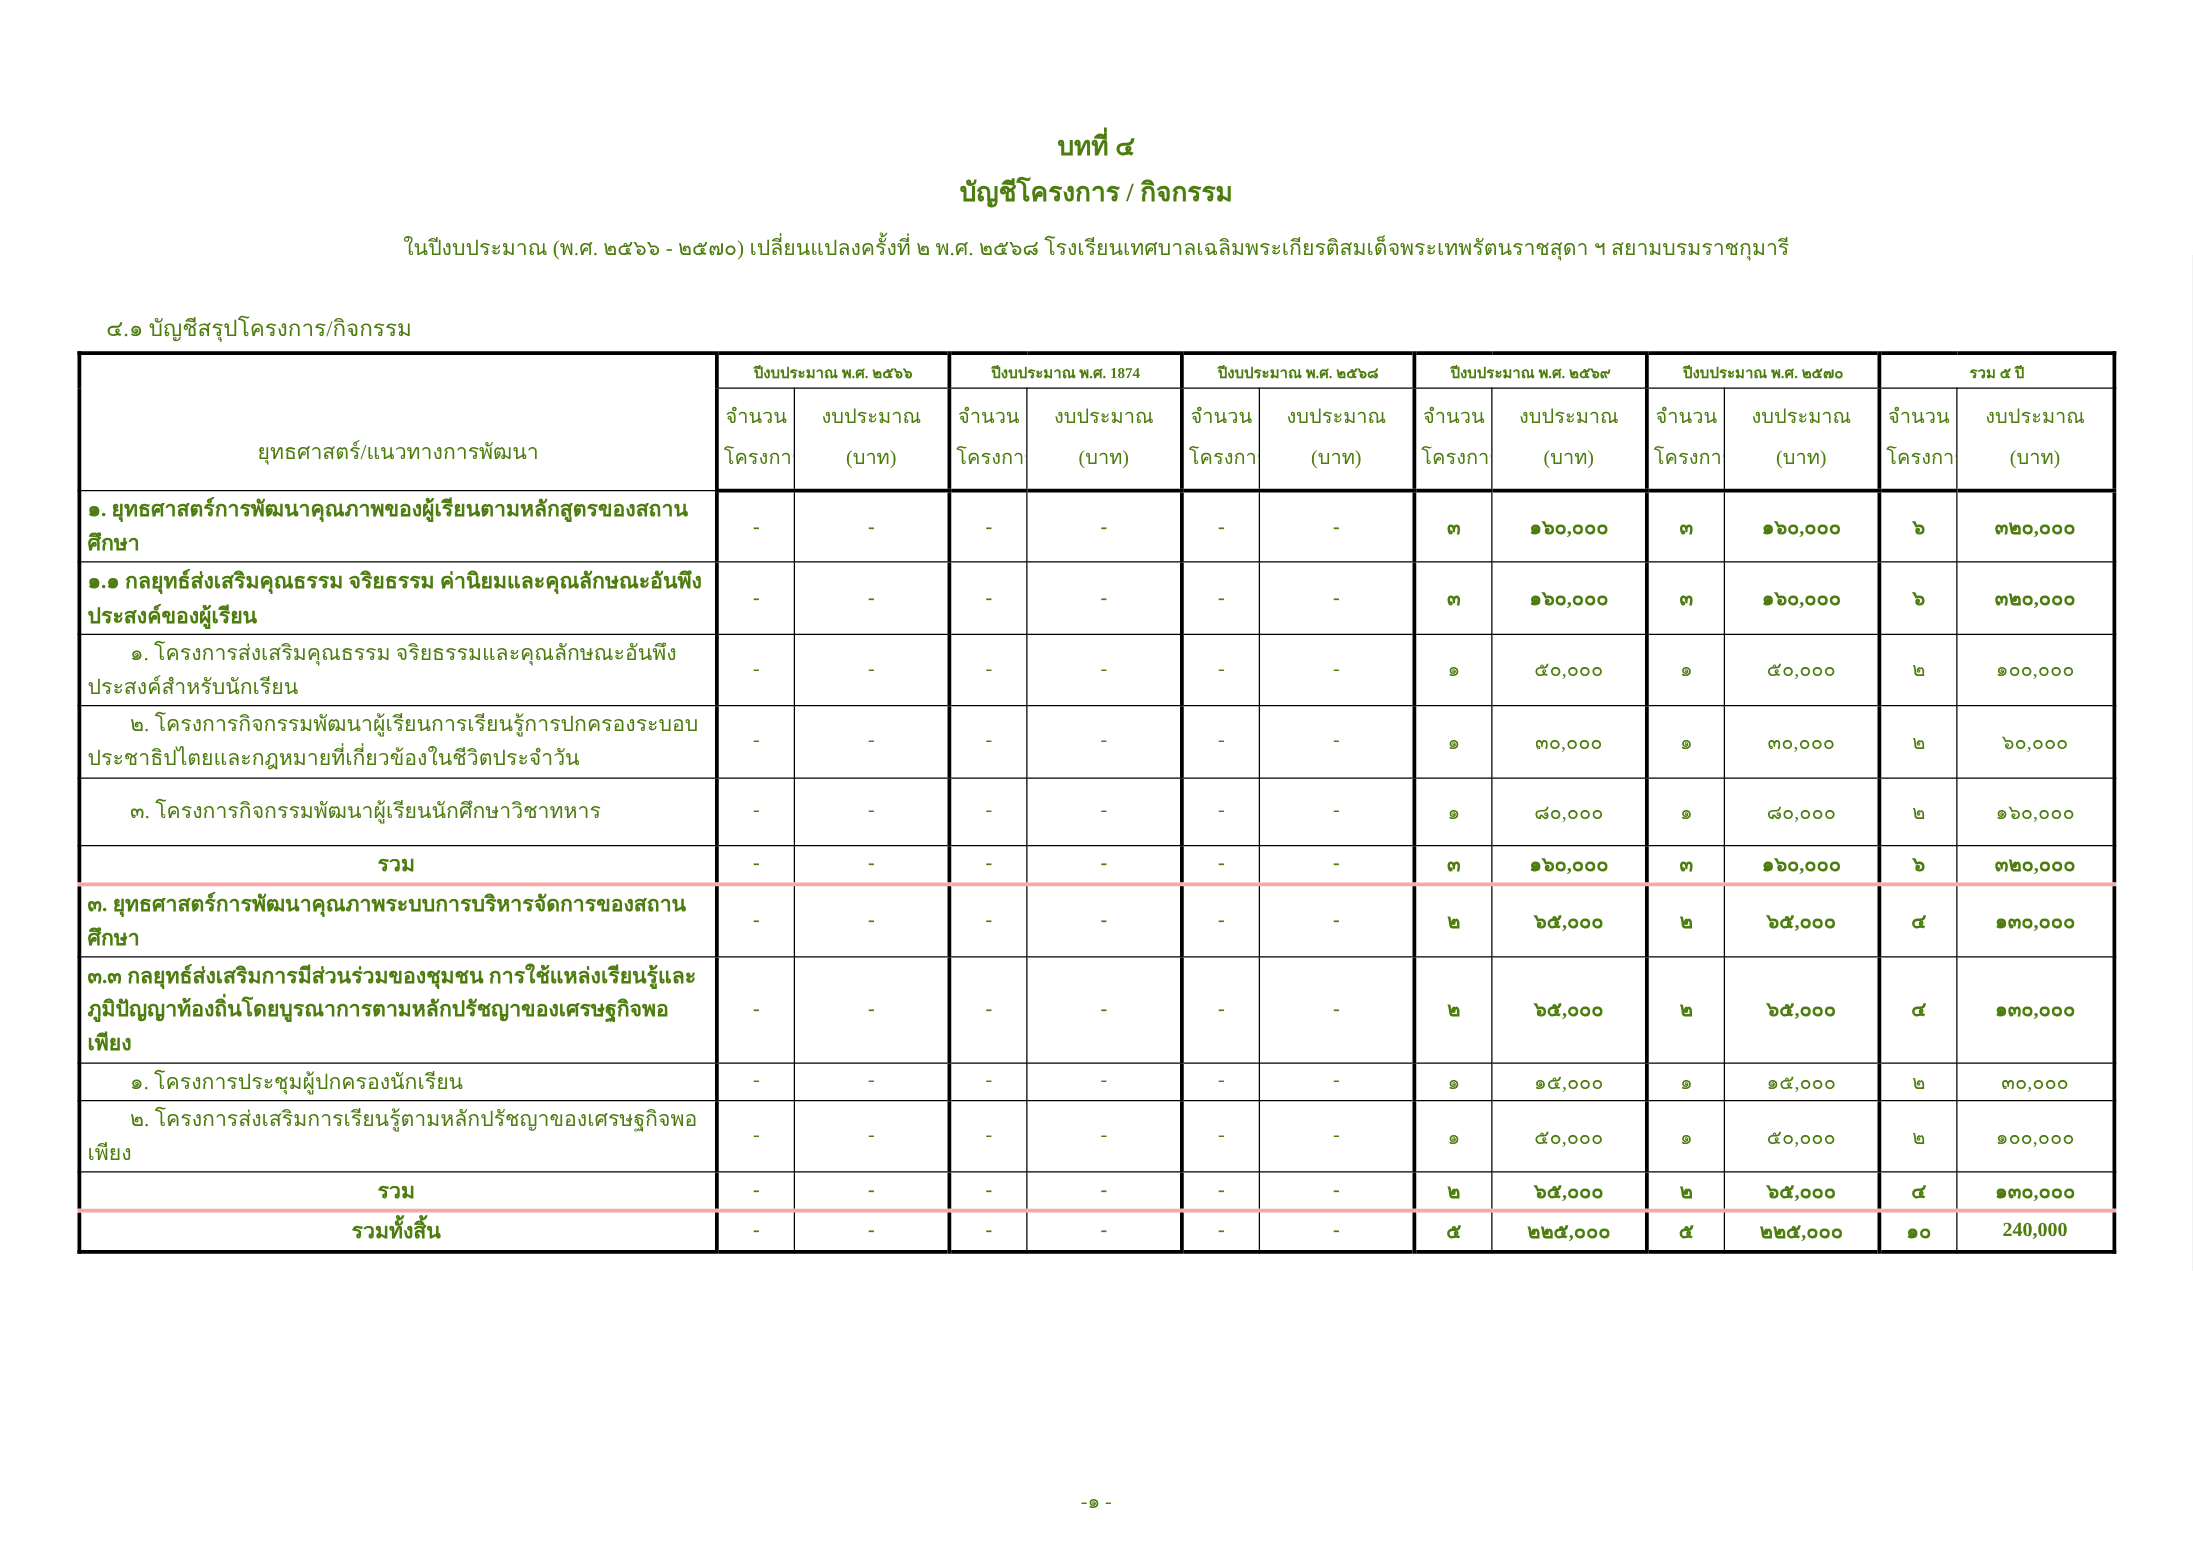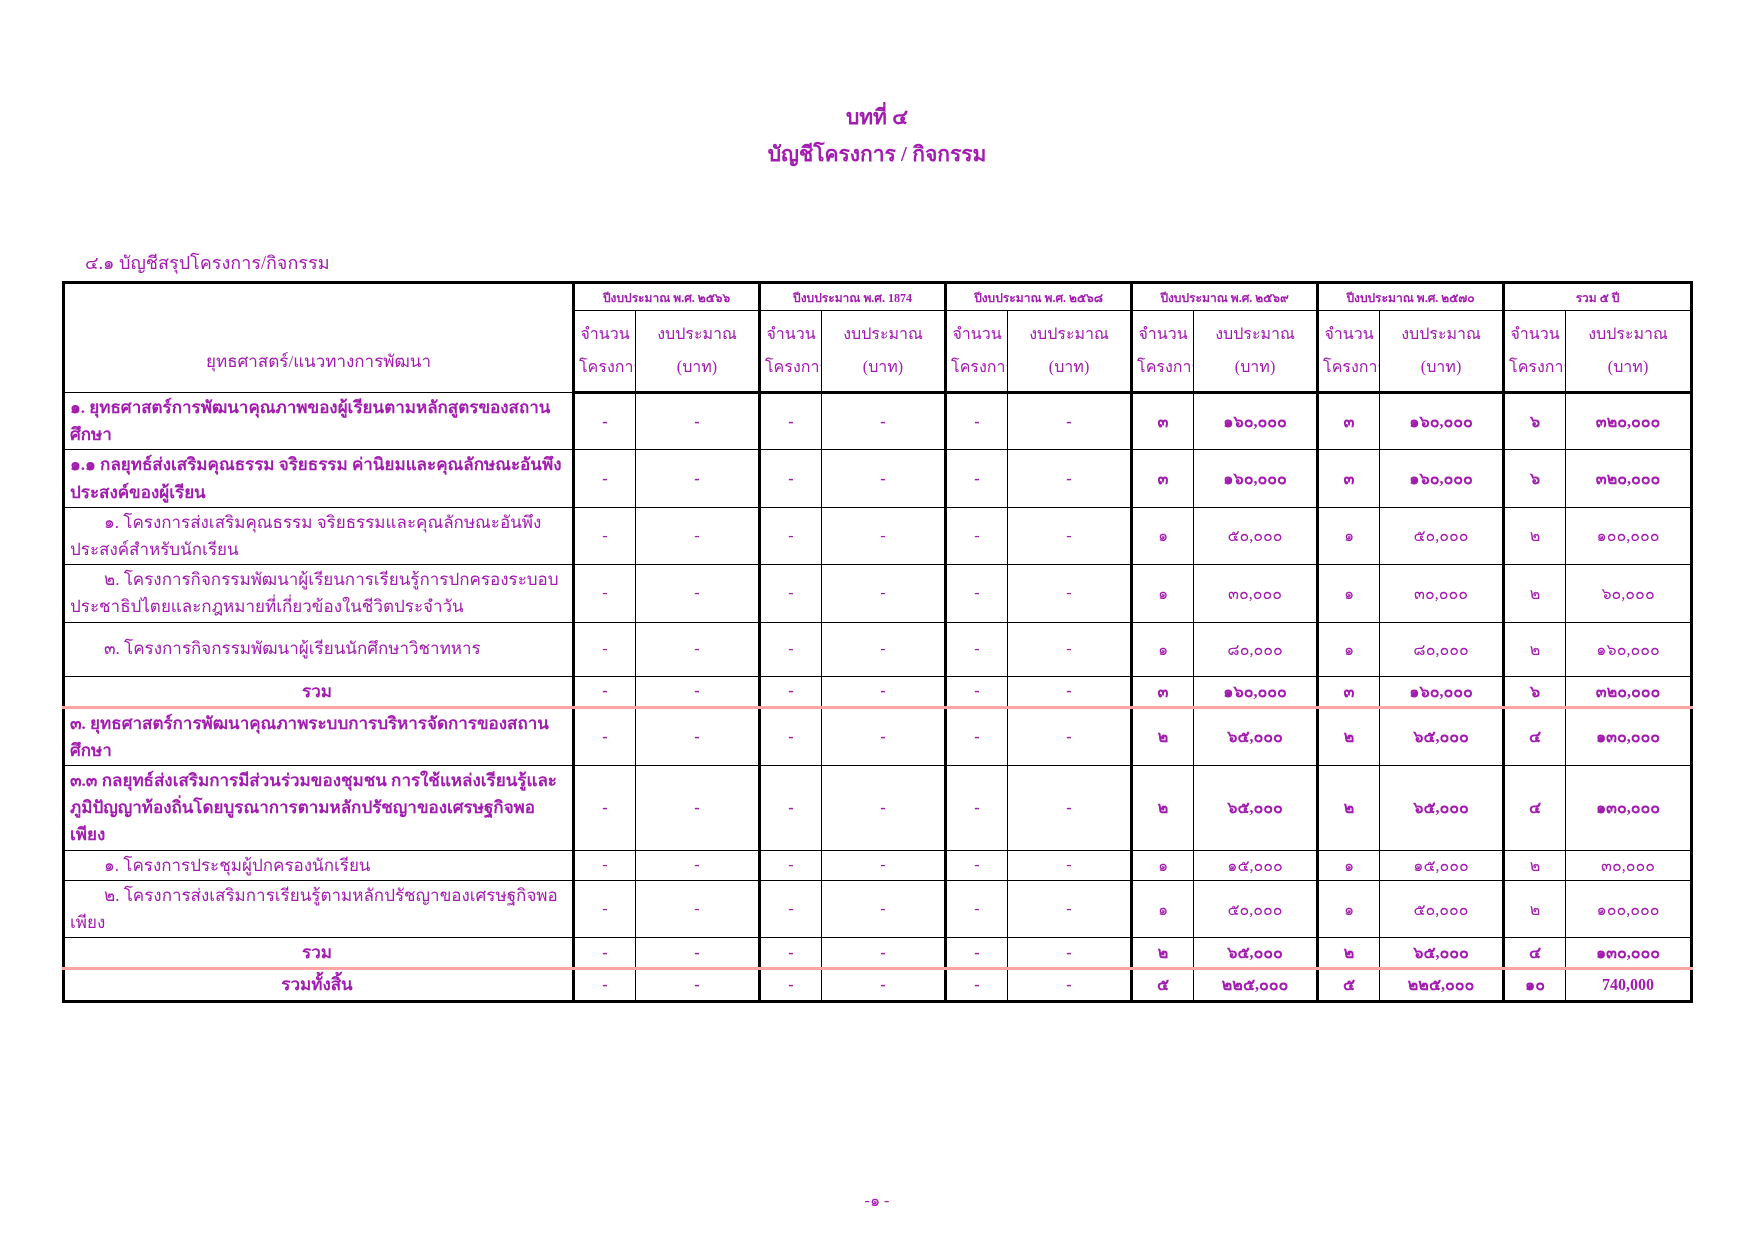--- a/index.html
+++ b/index.html
@@ -2,21 +2,21 @@
 <html><head>
 <meta charset="utf-8">
 <style>
   html, body { margin: 0; padding: 0; background: #e8e8e8; }
   .page {
     position: relative;
     width: 1754px;
     height: 1240px;
     background: #ffffff;
     font-family: "Liberation Serif", "DejaVu Serif", serif;
-    color: #a21caf;
+    color: #4d7c0f;
     overflow: hidden;
   }
   .centerline { position: absolute; left: 0; right: 0; text-align: center; white-space: nowrap; }
   .chapter-title   { top: 100px; font-size: 21px; font-weight: bold; }
   .doc-title      { top: 137px; font-size: 21px; font-weight: bold; }
   .intro-1        { top: 184px; font-size: 17px; }
   .intro-2        { top: 217px; font-size: 17px; }
   .section-head   { position: absolute; left: 85px; top: 248px; font-size: 18px; white-space: nowrap; }
   .page-number    { top: 1188px; font-size: 16px; }
 
@@ -58,20 +58,21 @@
   tr.r-project td.label-cell { text-indent: 34px; }
   tr.r-total td.label-cell, tr.r-grand td.label-cell { text-align: center; text-indent: 0; }
 </style>
 </head>
 <body>
 
 <div class="page">
 
   <div class="centerline chapter-title">บทที่ ๔</div>
   <div class="centerline doc-title">บัญชีโครงการ / กิจกรรม</div>
+  <div class="centerline intro-1">ในปีงบประมาณ (พ.ศ. ๒๕๖๖ - ๒๕๗๐) เปลี่ยนแปลงครั้งที่ ๒ พ.ศ. ๒๕๖๘ โรงเรียนเทศบาลเฉลิมพระเกียรติสมเด็จพระเทพรัตนราชสุดา ฯ สยามบรมราชกุมารี</div>
   <div class="section-head">๔.๑ บัญชีสรุปโครงการ/กิจกรรม</div>
 
   <table class="summary">
     <colgroup>
       <col class="c-label">
       <col class="c-n">
         <col class="c-b">
       <col class="c-n">
         <col class="c-b">
       <col class="c-n">
@@ -319,19 +320,19 @@
           <td class="c-bud">-</td>
           <td class="c-num">-</td>
           <td class="c-bud">-</td>
           <td class="c-num">-</td>
           <td class="c-bud">-</td>
           <td class="c-num">๕</td>
           <td class="c-bud">๒๒๕,๐๐๐</td>
           <td class="c-num">๕</td>
           <td class="c-bud">๒๒๕,๐๐๐</td>
           <td class="c-num">๑๐</td>
-          <td class="c-bud">740,000</td>
+          <td class="c-bud">240,000</td>
         </tr>
       </tbody>
   </table>
 
   <div class="centerline page-number">-๑ -</div>
 </div>
 
 </body></html>

